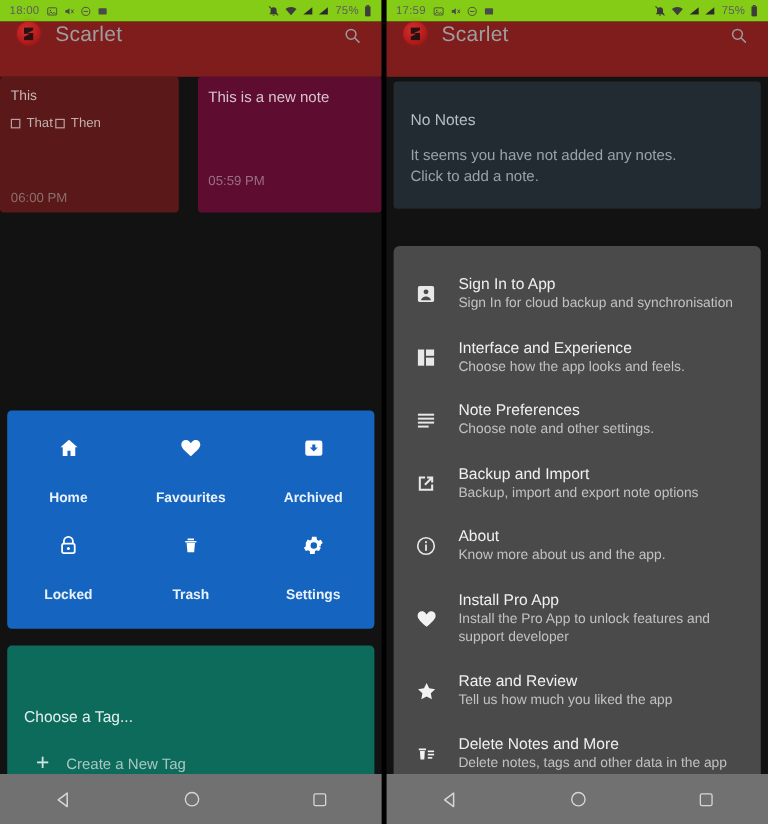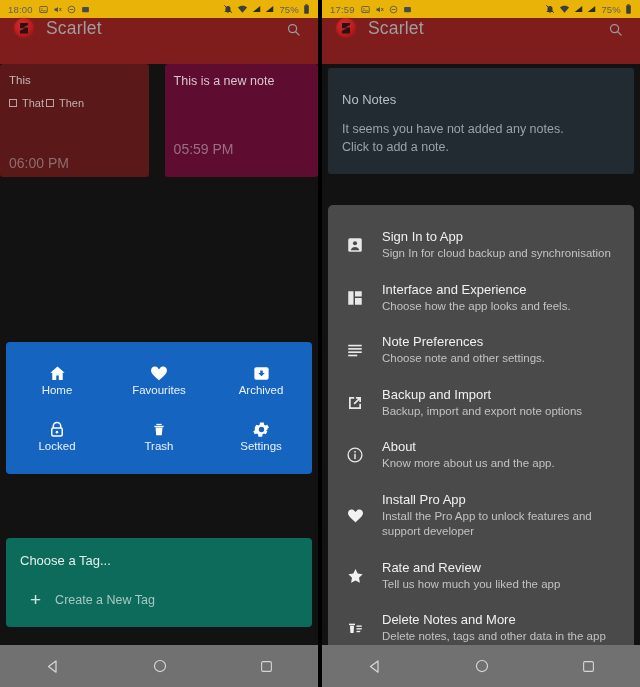--- a/index.html
+++ b/index.html
@@ -11,21 +11,21 @@
   }
   .screens{ display:flex; width:640px; height:687px; }
   .phone{ width:320px; height:687px; position:relative; overflow:hidden; background:#121212; }
   .phone.left{ background:#121212; }
   .phone.right{ background:#121212; }
   .divider{ width:4px; height:687px; background:#000; flex:0 0 4px; }
 
   
   .statusbar{
     height:18px; display:flex; align-items:center;
-    padding:0 8px; background:#eab308; font-size:9.5px;
+    padding:0 8px; background:#84cc16; font-size:9.5px;
     color:#5a5a5a; letter-spacing:.2px;
   }
   .sb-time{ margin-right:6px; font-size:9.5px; color:#5e5e5e; }
   .sb-left-icons{ display:flex; align-items:center; gap:5px; }
   .sb-left-icons svg{ display:block; }
   .sb-spacer{ flex:1; }
   .sb-right{ display:flex; align-items:center; gap:4px; }
   .sb-right svg{ display:block; }
   .sb-batt{ font-size:9.5px; color:#5e5e5e; margin-left:1px; }
 
@@ -58,41 +58,41 @@
     position:relative; border-radius:3px; padding:10px 9px 6px 9px;
     height:113px; display:flex; flex-direction:column;
   }
   .note-card.c1{ width:155px; background:#5a1818; }
   .note-card.c2{ width:160px; margin-left:12px; background:#5e0d30; }
   .note-title{ font-size:11.5px; color:#c9b9b9; margin-bottom:0; }
   .note-title.big{ font-size:12.5px; color:#d7c6cd; }
   .note-body{ margin-top:11px; display:flex; flex-direction:row; gap:2px; }
   .note-line{ font-size:11px; color:#c2b0b0; display:flex; align-items:center; gap:5px; }
   .cbox{ width:8px; height:8px; border:1.2px solid #b8a3a3; display:inline-block; flex:0 0 8px; }
-  .note-time{ position:absolute; left:9px; bottom:6px; font-size:14px; color:#8d6d6d;text-align:right; }
+  .note-time{ position:absolute; left:9px; bottom:6px; font-size:11px; color:#8d6d6d;text-align:right; }
   .note-time.c2t{ bottom:20px; color:#9b6e83; }
 
   
   .quickgrid{
     position:absolute; left:6px; right:6px;
     background:#1565c0; border-radius:4px;
     padding:20px 0 22px 0;
     display:grid; grid-template-columns:repeat(3,1fr); row-gap:22px;
   }
-  .qitem{ display:flex; flex-direction:column; align-items:center; gap:0; }
+  .qitem{ display:flex; flex-direction:column; align-items:center; gap:25px;font-weight:bold; }
   .qicon{ width:22px; height:22px; display:flex; align-items:center; justify-content:center; }
   .qlabel{ font-size:11.5px; color:#eaf1fa; }
 
   
   .tagcard{
     position:absolute; left:6px; right:6px;
     background:#0d6b5c; border-radius:4px;
     padding:15px 14px 18px 14px;
   }
-  .tagtitle{ font-size:13px; color:#e3efed; }
+  .tagtitle{ font-size:13px; color:#e3efed;margin-top:37px; }
   .tagrow{ margin-top:22px; display:flex; align-items:center; gap:14px; padding-left:10px; }
   .tagplus{ font-size:19px; color:#cfe3e0; line-height:1; font-weight:300; }
   .taglabel{ font-size:12.5px; color:#a8c7c2; }
 
   
   .nonotes{
     margin:4px 6px 0 6px; background:#222b31; border-radius:3px;
     padding:24px 14px 18px 14px;
   }
   .nn-title{ font-size:13px; color:#b6bfc4; margin-bottom:13px; }

